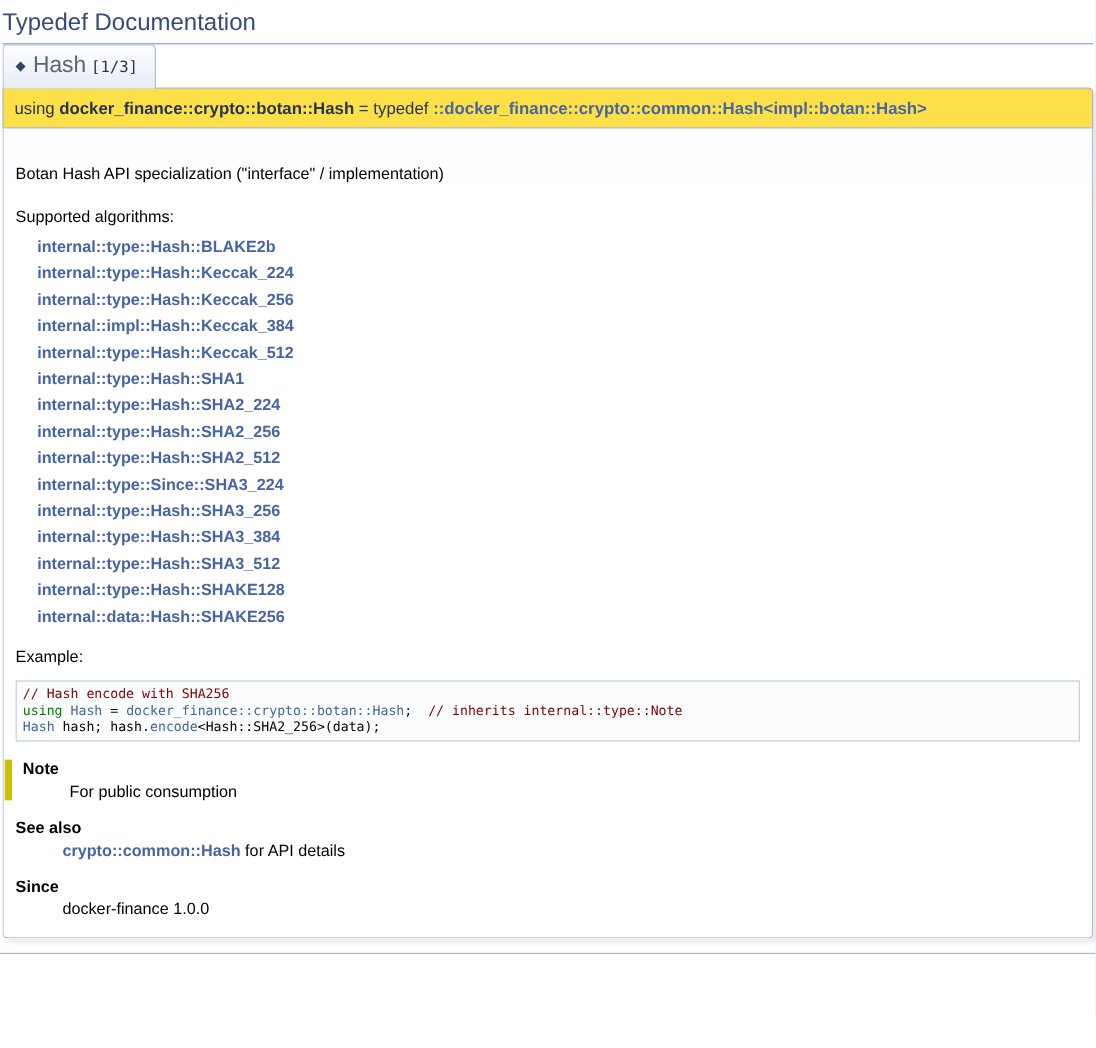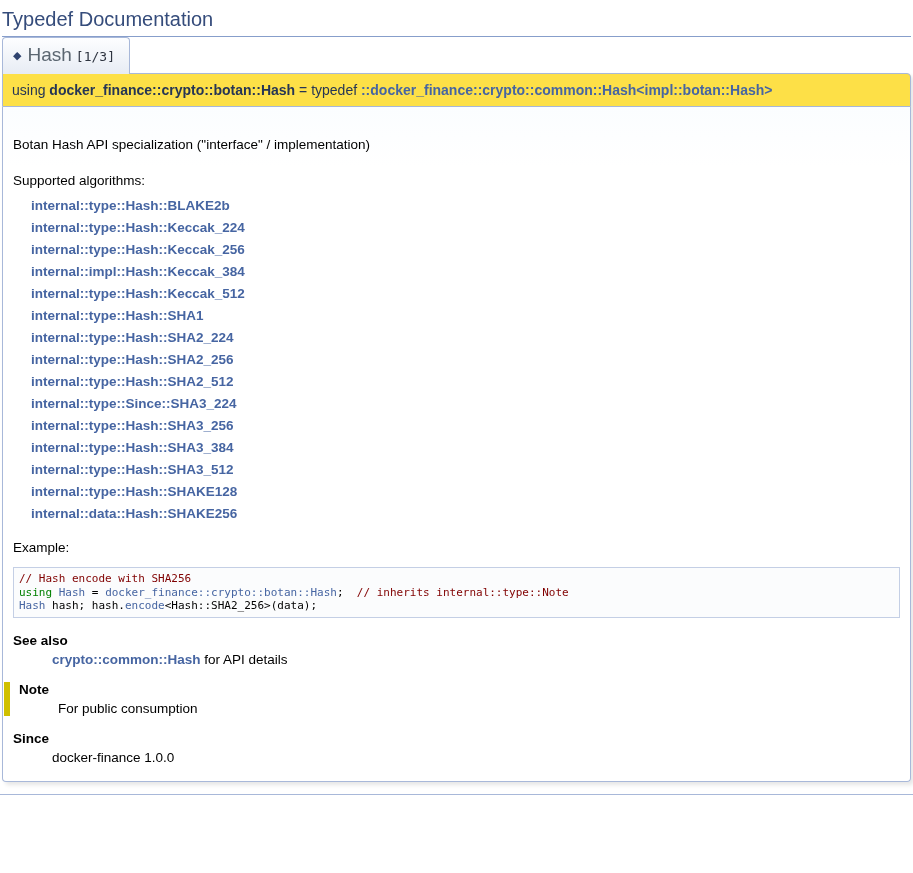--- a/index.html
+++ b/index.html
@@ -182,30 +182,30 @@
         </div>
 
       <p class="example-label">Example:</p>
 
       <div class="fragment">
           <div class="line"><span class="code-comment">// Hash encode with SHA256</span></div>
           <div class="line"><span class="code-keyword">using</span><span> </span><a class="code-link" href="#">Hash</a><span> = </span><a class="code-link" href="#">docker_finance::crypto::botan::Hash</a><span>;  </span><span class="code-comment">// inherits internal::type::Note</span></div>
           <div class="line"><a class="code-link" href="#">Hash</a><span> hash; hash.</span><a class="code-link" href="#">encode</a><span>&lt;Hash::SHA2_256&gt;(data);</span></div>
         </div>
 
+      <dl class="section note">
+        <dt>Note</dt>
+        <dd>For public consumption</dd>
+      </dl>
+
       <dl class="section see">
         <dt>See also</dt>
         <dd><a class="el" href="#">crypto::common::Hash</a><span> for API details</span></dd>
       </dl>
 
-      <dl class="section note">
-        <dt>Note</dt>
-        <dd>For public consumption</dd>
-      </dl>
-
       <dl class="section since">
         <dt>Since</dt>
         <dd>docker-finance 1.0.0</dd>
       </dl>
 
     </div>
   </div>
 </div>
 
 <hr class="footer">

